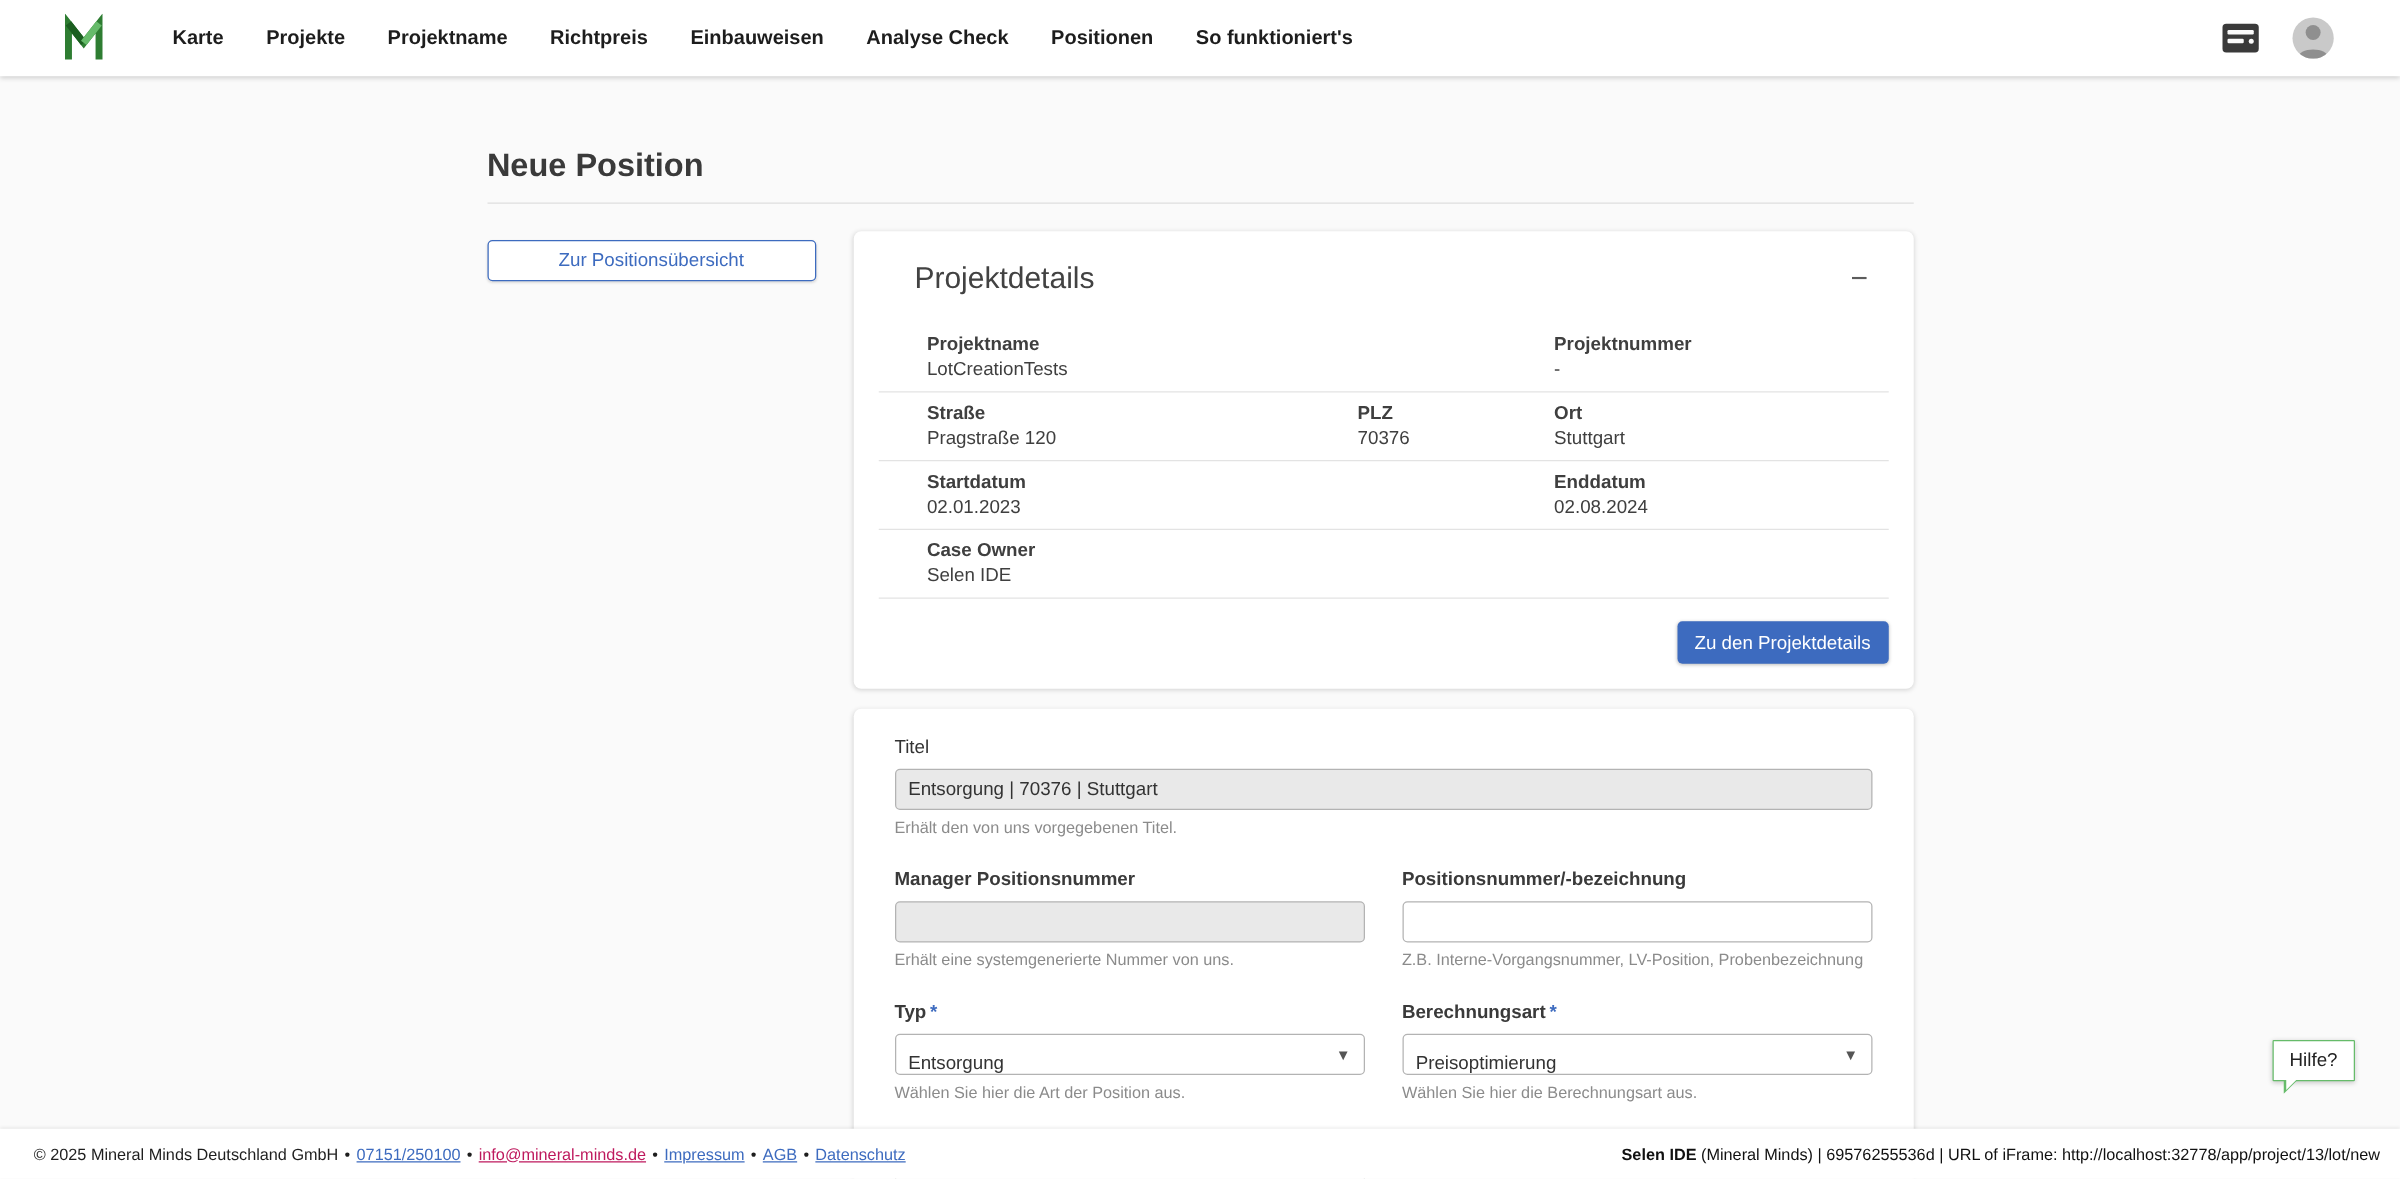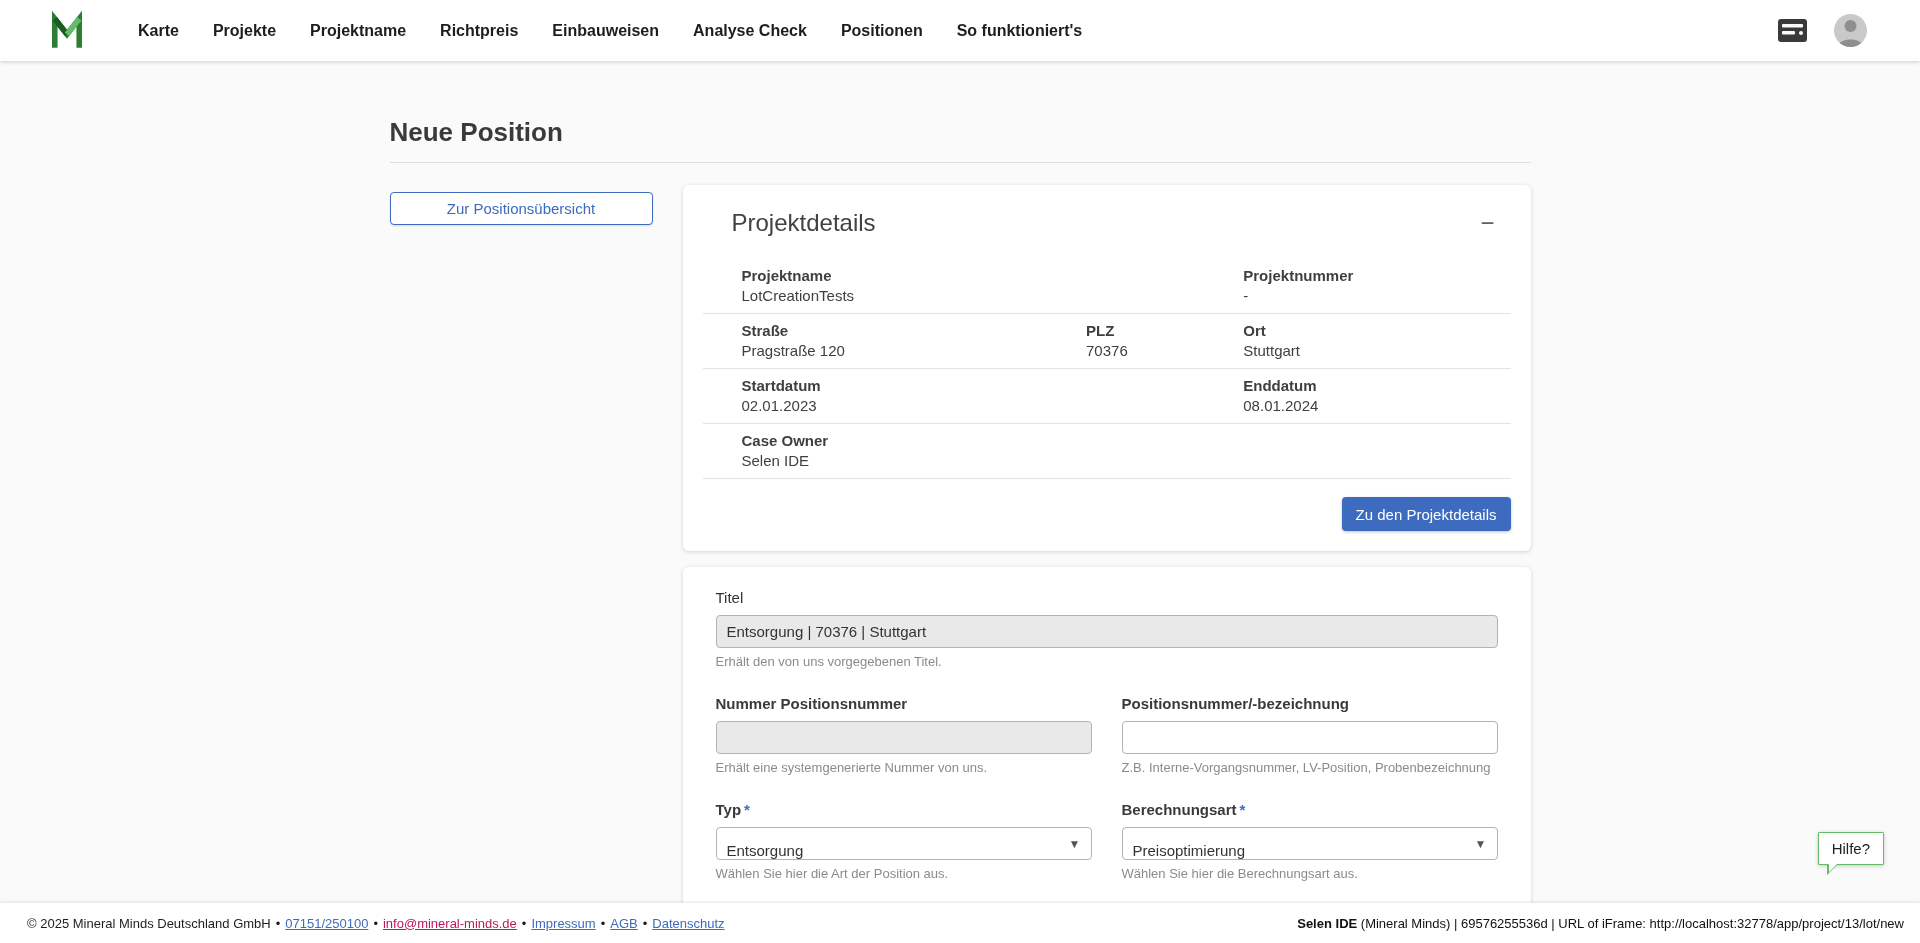--- a/index.html
+++ b/index.html
@@ -228,21 +228,21 @@
             </div>
 
             <div class="detail-row">
               <div class="cell">
                 <div class="cell-label">Startdatum</div>
                 <div class="cell-value">02.01.2023</div>
               </div>
               <div class="cell"></div>
               <div class="cell">
                 <div class="cell-label">Enddatum</div>
-                <div class="cell-value">08.01.2024</div>
+                <div class="cell-value">02.08.2024</div>
               </div>
             </div>
 
             <div class="detail-row">
               <div class="cell">
                 <div class="cell-label">Case Owner</div>
                 <div class="cell-value">Selen IDE</div>
               </div>
               <div class="cell"></div>
               <div class="cell"></div>
@@ -256,21 +256,21 @@
 
         <section class="card form-card">
           <div class="field-group">
             <div class="field-label normal">Titel</div>
             <input class="text-input disabled" disabled="" value="Entsorgung | 70376 | Stuttgart" style="">
             <div class="help-text">Erhält den von uns vorgegebenen Titel.</div>
           </div>
 
           <div class="form-grid">
             <div class="field-group">
-              <div class="field-label">Nummer Positionsnummer</div>
+              <div class="field-label">Manager Positionsnummer</div>
               <input class="text-input disabled" disabled="" value="" style="">
               <div class="help-text">Erhält eine systemgenerierte Nummer von uns.</div>
             </div>
 
             <div class="field-group">
               <div class="field-label">Positionsnummer/-bezeichnung</div>
               <input class="text-input" value="" style="">
               <div class="help-text">Z.B. Interne-Vorgangsnummer, LV-Position, Probenbezeichnung</div>
             </div>
 

